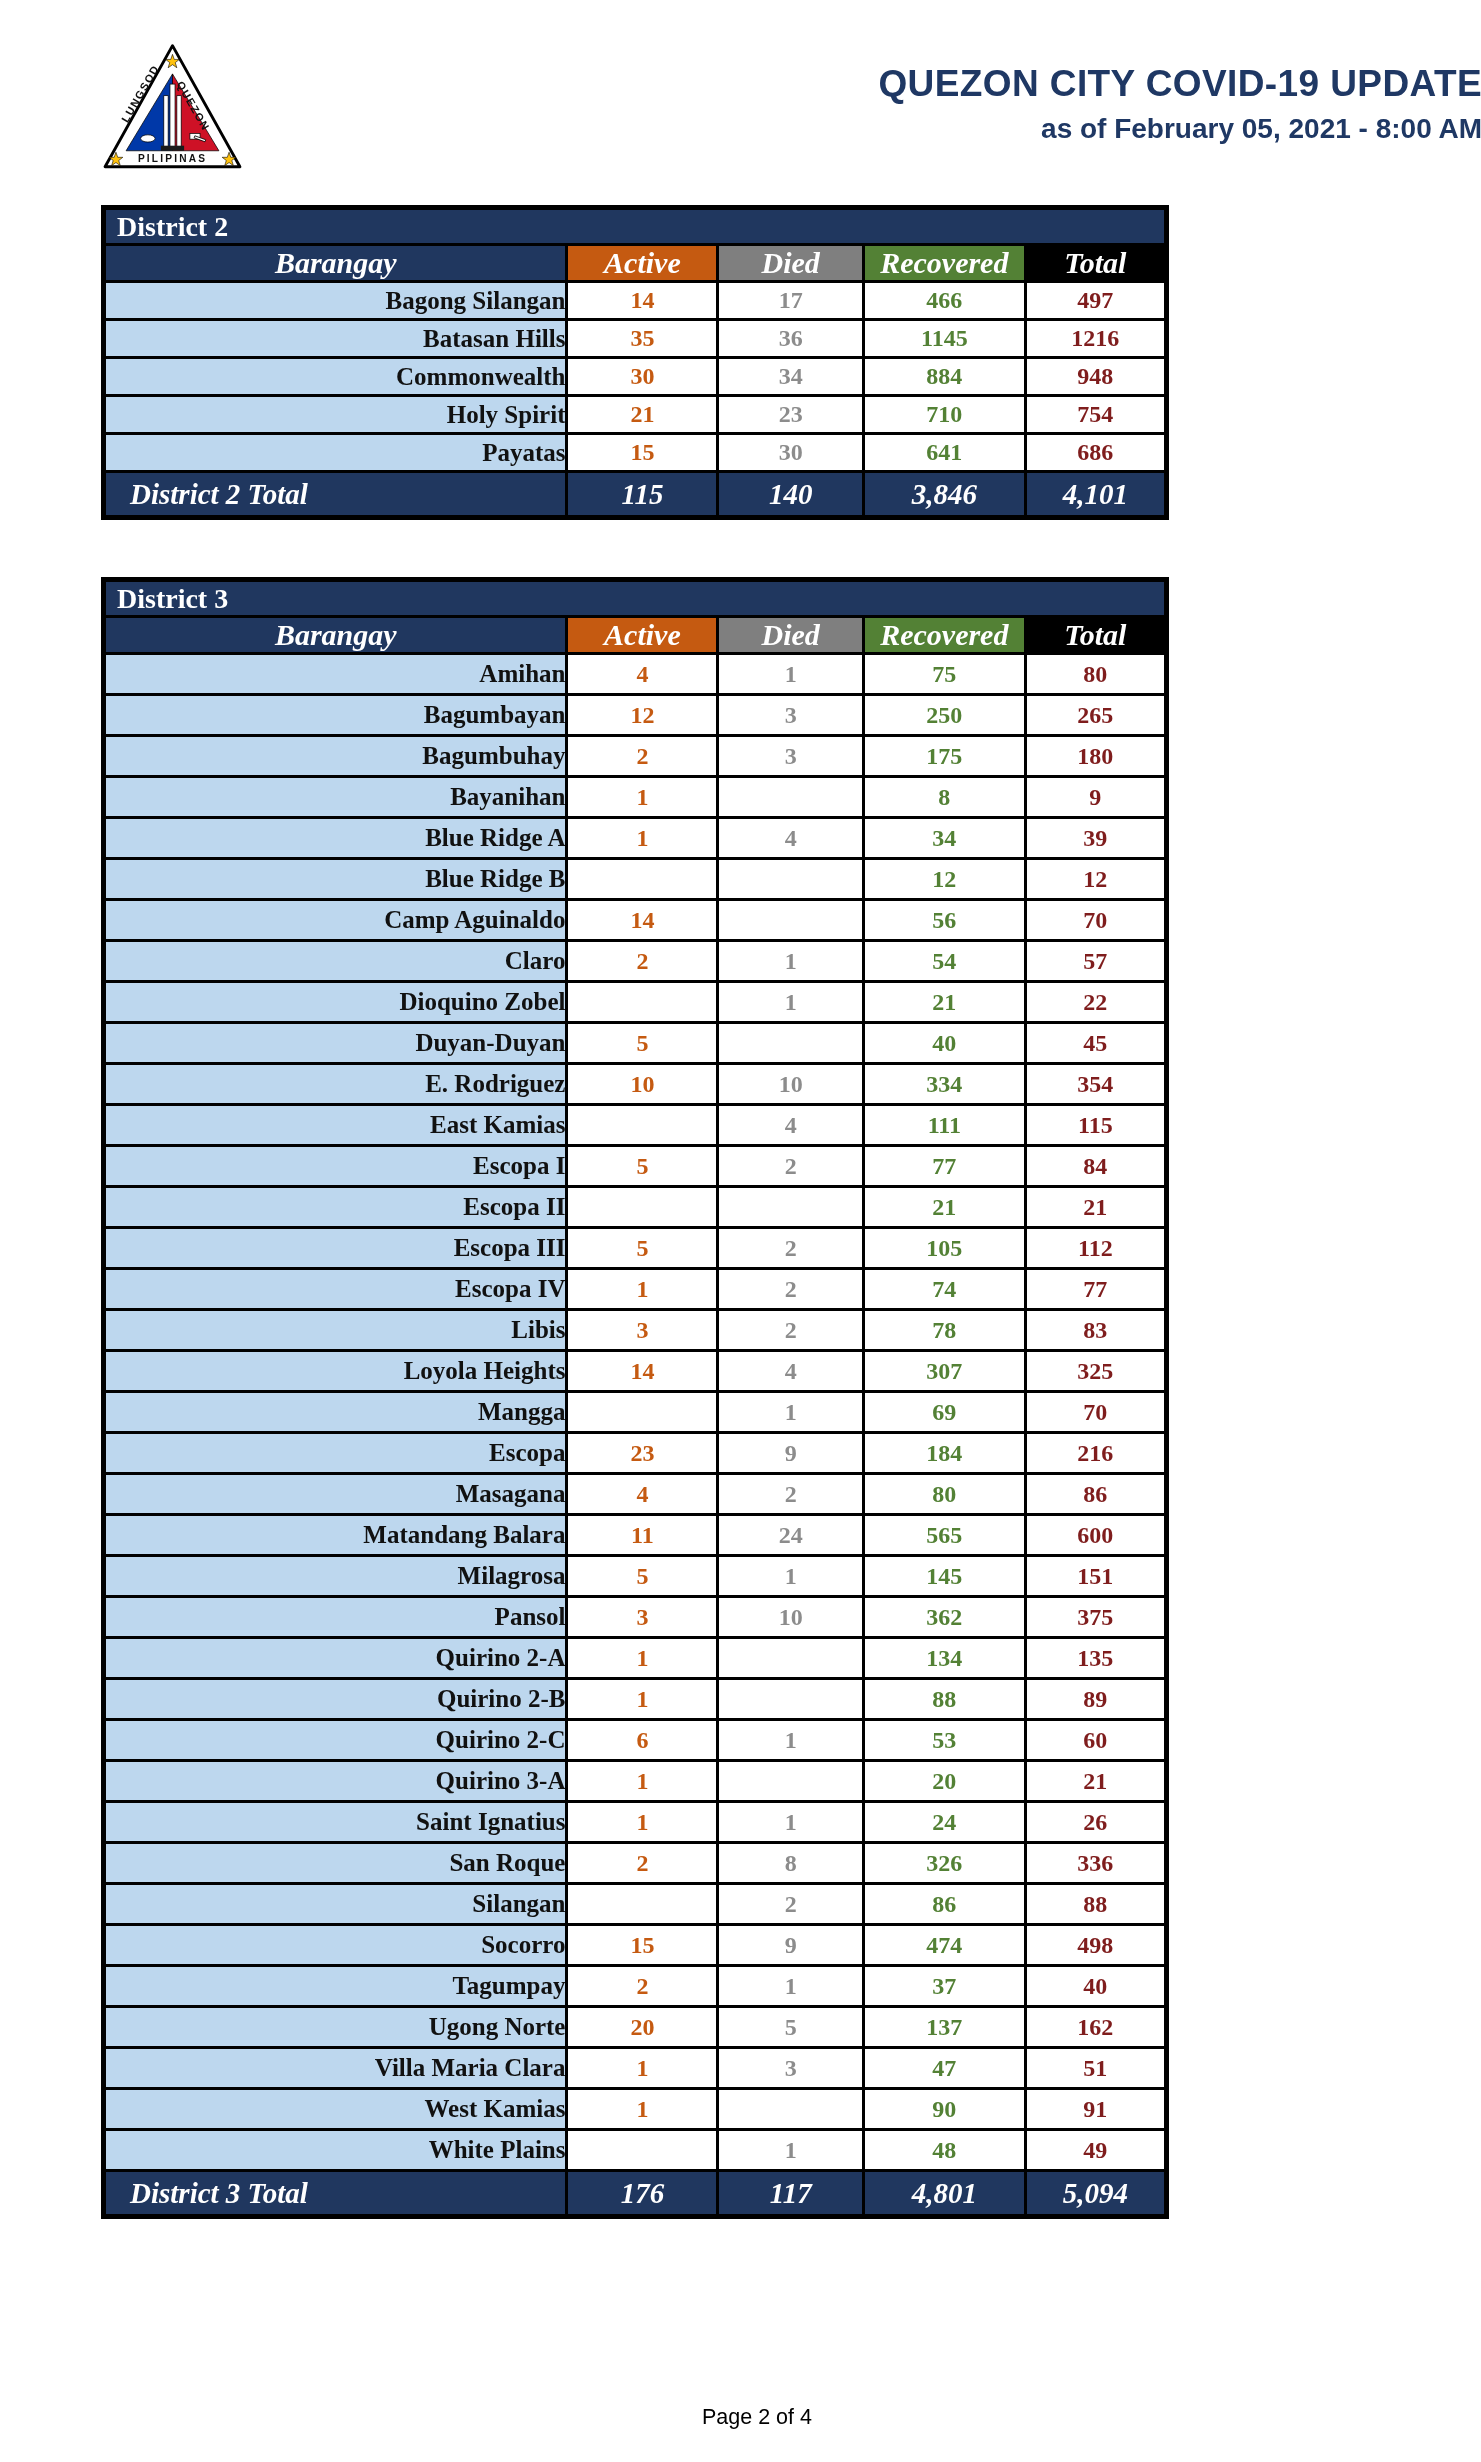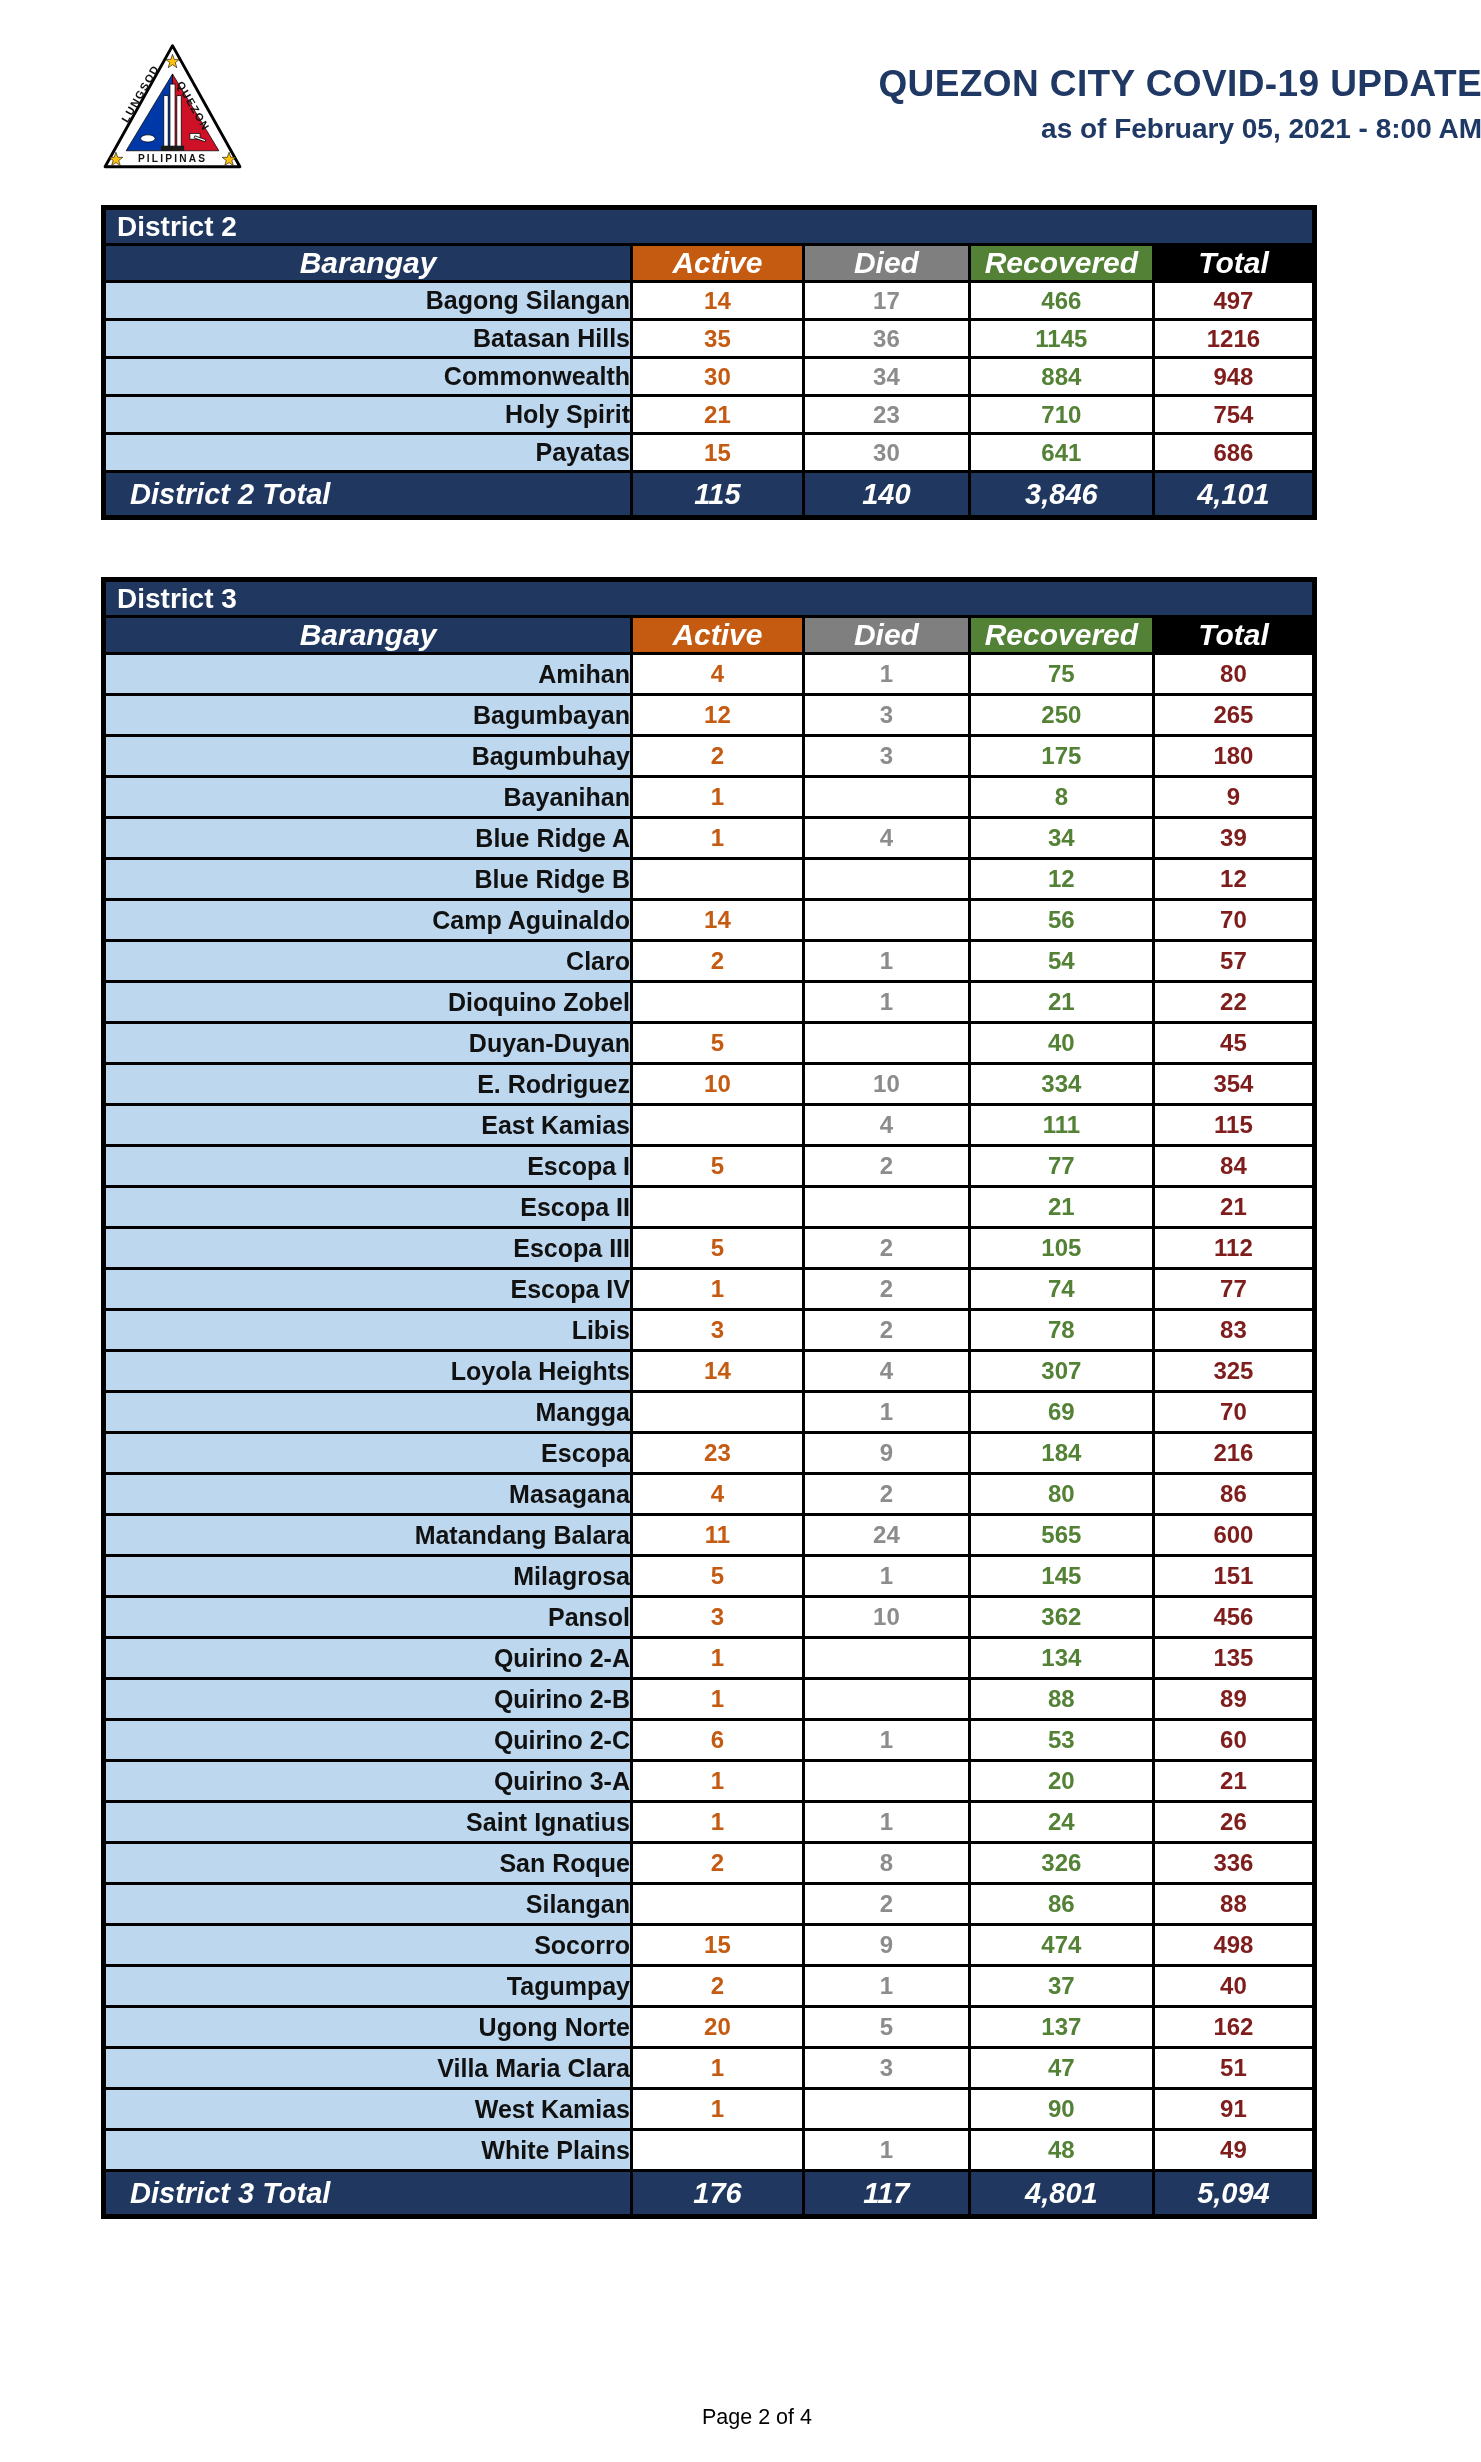--- a/index.html
+++ b/index.html
@@ -23,22 +23,23 @@
   .sub-title {
     font-size:28px; font-weight:bold; color:#1F3864; margin-top:8px;
   }
 
   
   .table-slot { margin-left:101px; width:1280px; }
   #table-slot-0 { margin-top:205px; }
   #table-slot-1 { margin-top:57px; }
 
   table.district-table {
-    width:1216px; border-collapse:collapse; table-layout:fixed;
+    width:1068px; border-collapse:collapse; table-layout:fixed;
     border:5.6px solid #000;
+    font-family:Liberation Serif, serif;
   }
   table.district-table td { border:3.2px solid #000; overflow:hidden; }
 
   col.col-barangay  { width:43.6%; }
   col.col-active    { width:14.2%; }
   col.col-died      { width:13.7%; }
   col.col-recovered { width:15.2%; }
   col.col-total     { width:13.3%; }
 
   td.district-title {
@@ -369,21 +370,21 @@
             <td class="num active">5</td>
             <td class="num died">1</td>
             <td class="num recovered">145</td>
             <td class="num total">151</td>
           </tr>
           <tr class="data-row">
             <td class="barangay-cell">Pansol</td>
             <td class="num active">3</td>
             <td class="num died">10</td>
             <td class="num recovered">362</td>
-            <td class="num total">456</td>
+            <td class="num total">375</td>
           </tr>
           <tr class="data-row">
             <td class="barangay-cell">Quirino 2-A</td>
             <td class="num active">1</td>
             <td class="num died"></td>
             <td class="num recovered">134</td>
             <td class="num total">135</td>
           </tr>
           <tr class="data-row">
             <td class="barangay-cell">Quirino 2-B</td>

